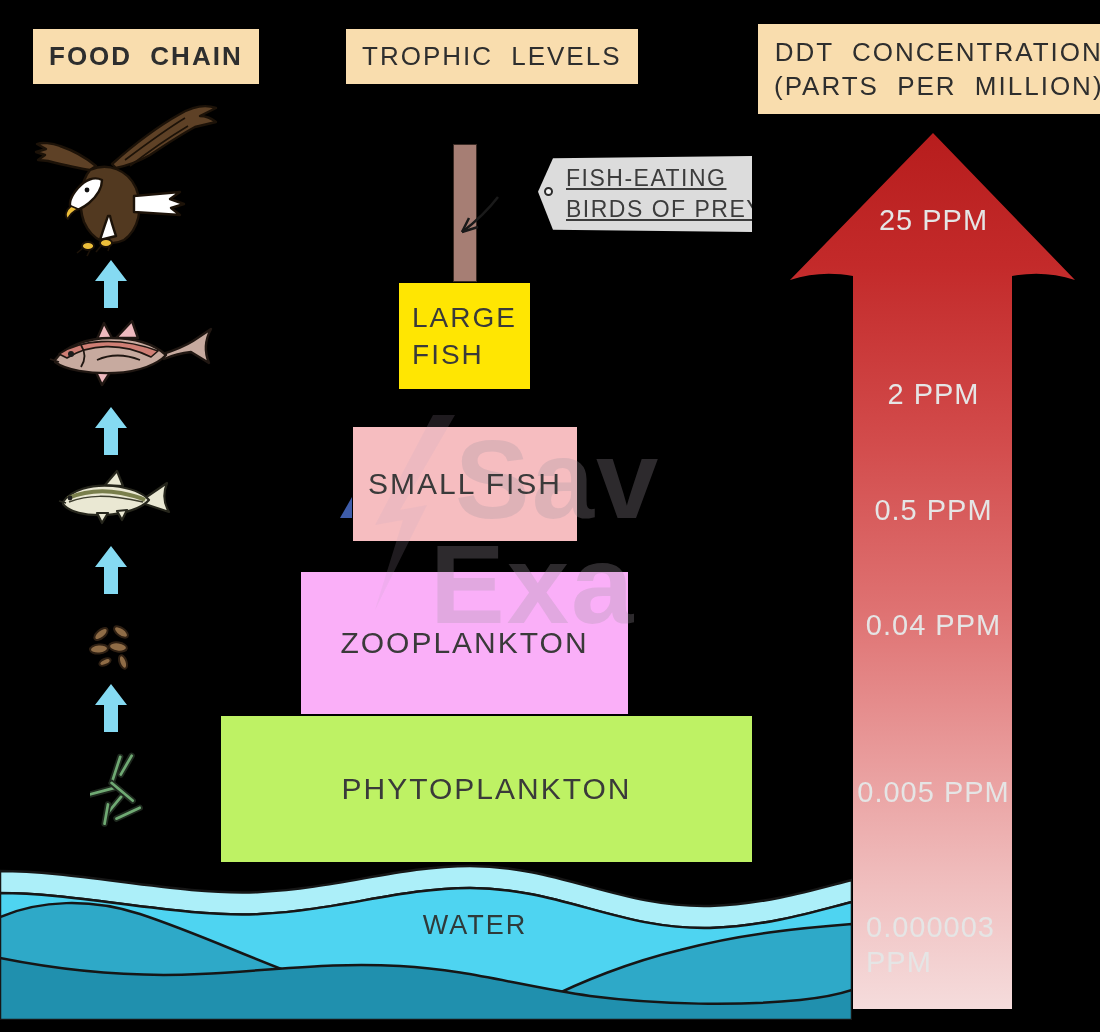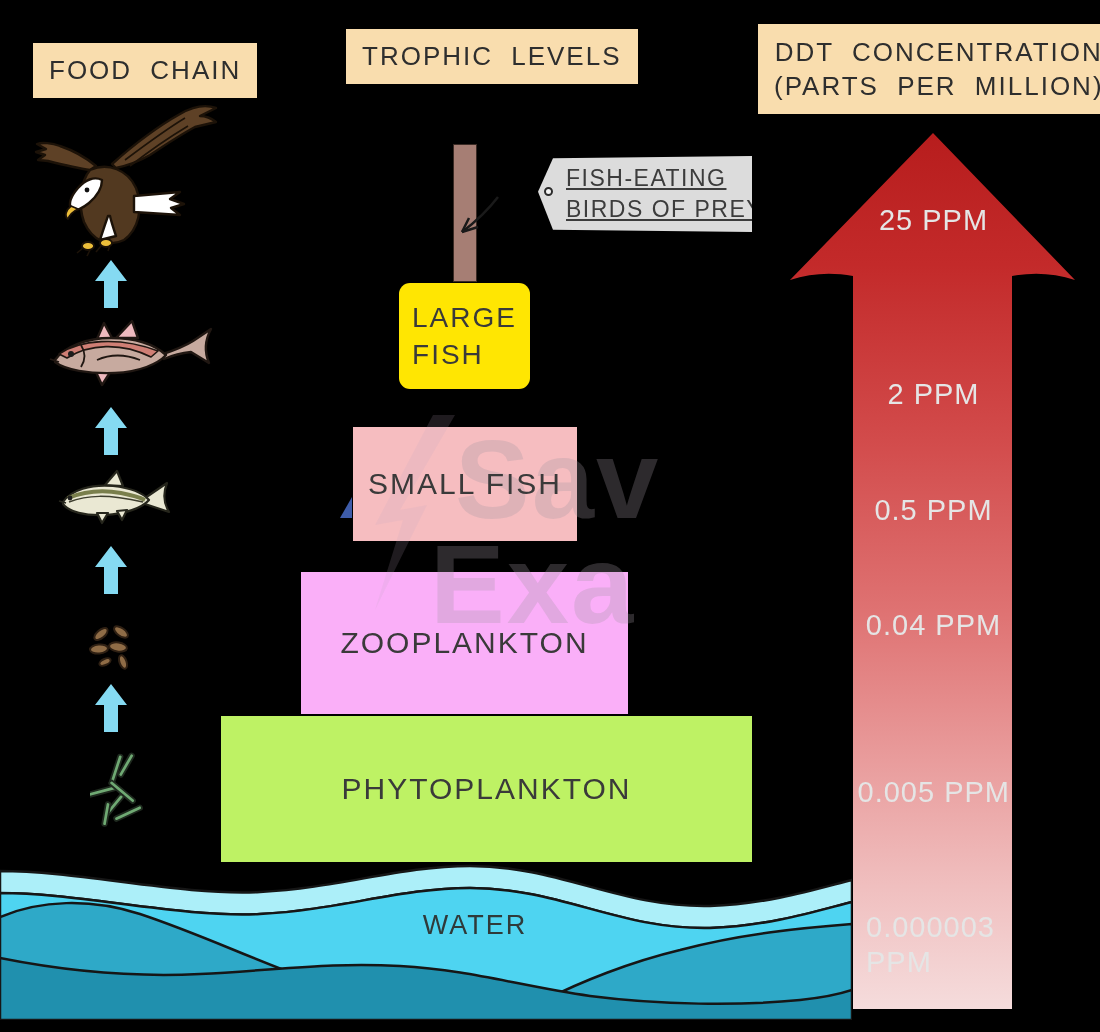--- a/index.html
+++ b/index.html
@@ -44,21 +44,21 @@
   .wm-text{
     position:absolute;font-size:112px;font-weight:bold;letter-spacing:2px;
     color:rgba(160,150,160,0.28);z-index:3;line-height:100px;pointer-events:none;
   }
 </style>
 </head>
 <body>
 
 <div class="stage">
 
-  <div class="card" style="left:33px;top:43px;">FOOD CHAIN</div>
+  <div class="card" style="left:33px;top:29px;font-weight:bold;">FOOD CHAIN</div>
 
   <div class="card" style="left:346px;top:29px;">TROPHIC LEVELS</div>
 
   <div class="card center" style="left:758px;top:24px;line-height:34px;">
     <div>DDT CONCENTRATION</div>
     <div>(PARTS PER MILLION)</div>
   </div>
 
   <svg class="abs" style="left:30px;top:100px;" width="210" height="170" viewBox="0 0 210 170">
     <g stroke="#1c1208" stroke-width="2.4" stroke-linejoin="round">
@@ -158,21 +158,21 @@
     <path d="M50,5 C40,18 30,28 14,40" fill="none" stroke="#1a1a1a" stroke-width="2.5"></path>
     <path d="M14,40 L21,26 M14,40 L30,35" fill="none" stroke="#1a1a1a" stroke-width="2.5"></path>
   </svg>
 
   <div class="tag">
     <div>FISH-EATING</div>
     <div>BIRDS OF PREY</div>
   </div>
   <div class="tag-hole"></div>
 
-  <div class="pybox" style="left:399px;top:283px;width:131px;height:106px;background:#FFE602;border-radius:11px;">
+  <div class="pybox" style="left:399px;top:283px;width:131px;height:106px;background:#FFE602;">
     <div class="pylabel large-fish-label">
       <div>LARGE</div>
       <div>FISH</div>
     </div>
   </div>
 
   <div class="pybox" style="left:353px;top:427px;width:224px;height:114px;background:#F6BDC0;">
     <div class="pylabel">SMALL FISH</div>
   </div>
 
@@ -224,16 +224,16 @@
         <stop offset="100%" stop-color="#F5DCDC"></stop>
       </linearGradient>
     </defs>
     <path d="M145,3 L287,150 C266,143 245,142 224,146 L224,879 L65,879 L65,146 C44,142 23,143 2,150 Z" fill="url(#rg)"></path>
   </svg>
 
   <div class="ppm" style="top:203px;">25 PPM</div>
   <div class="ppm" style="top:353px;margin-top:24px;">2 PPM</div>
   <div class="ppm" style="top:493px;">0.5 PPM</div>
   <div class="ppm" style="top:608px;">0.04 PPM</div>
-  <div class="ppm" style="top:775px;text-align:right;">0.005 PPM</div>
+  <div class="ppm" style="top:775px;">0.005 PPM</div>
   <div class="ppm last" style="top:910px;">0.000003 PPM</div>
 
 </div>
 
 </body></html>

